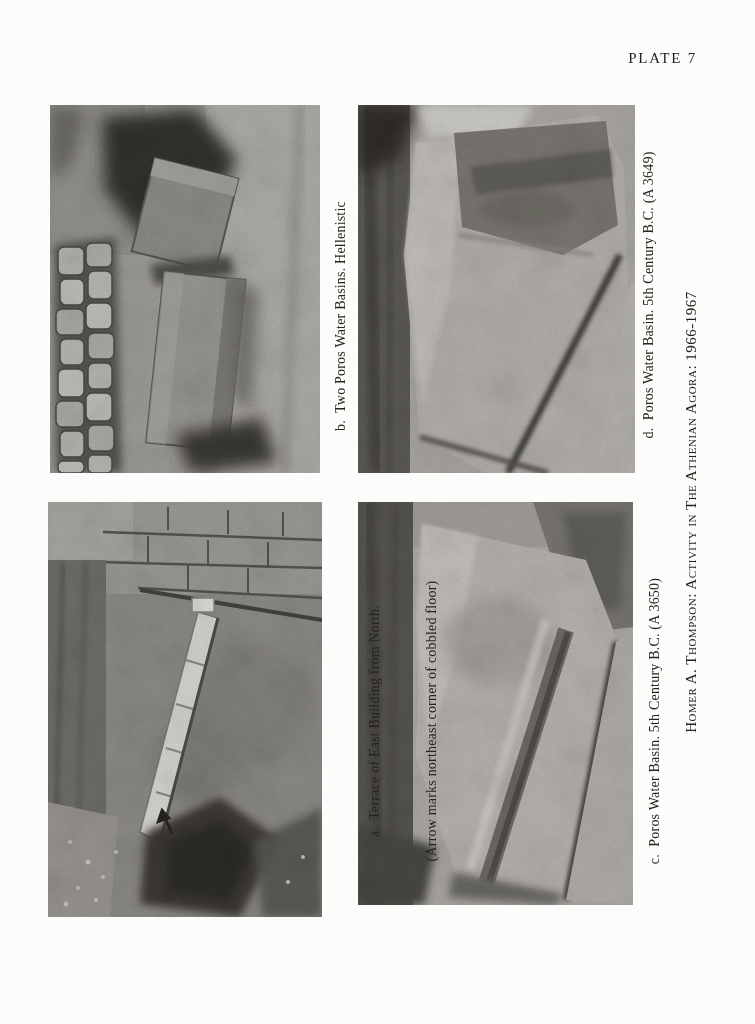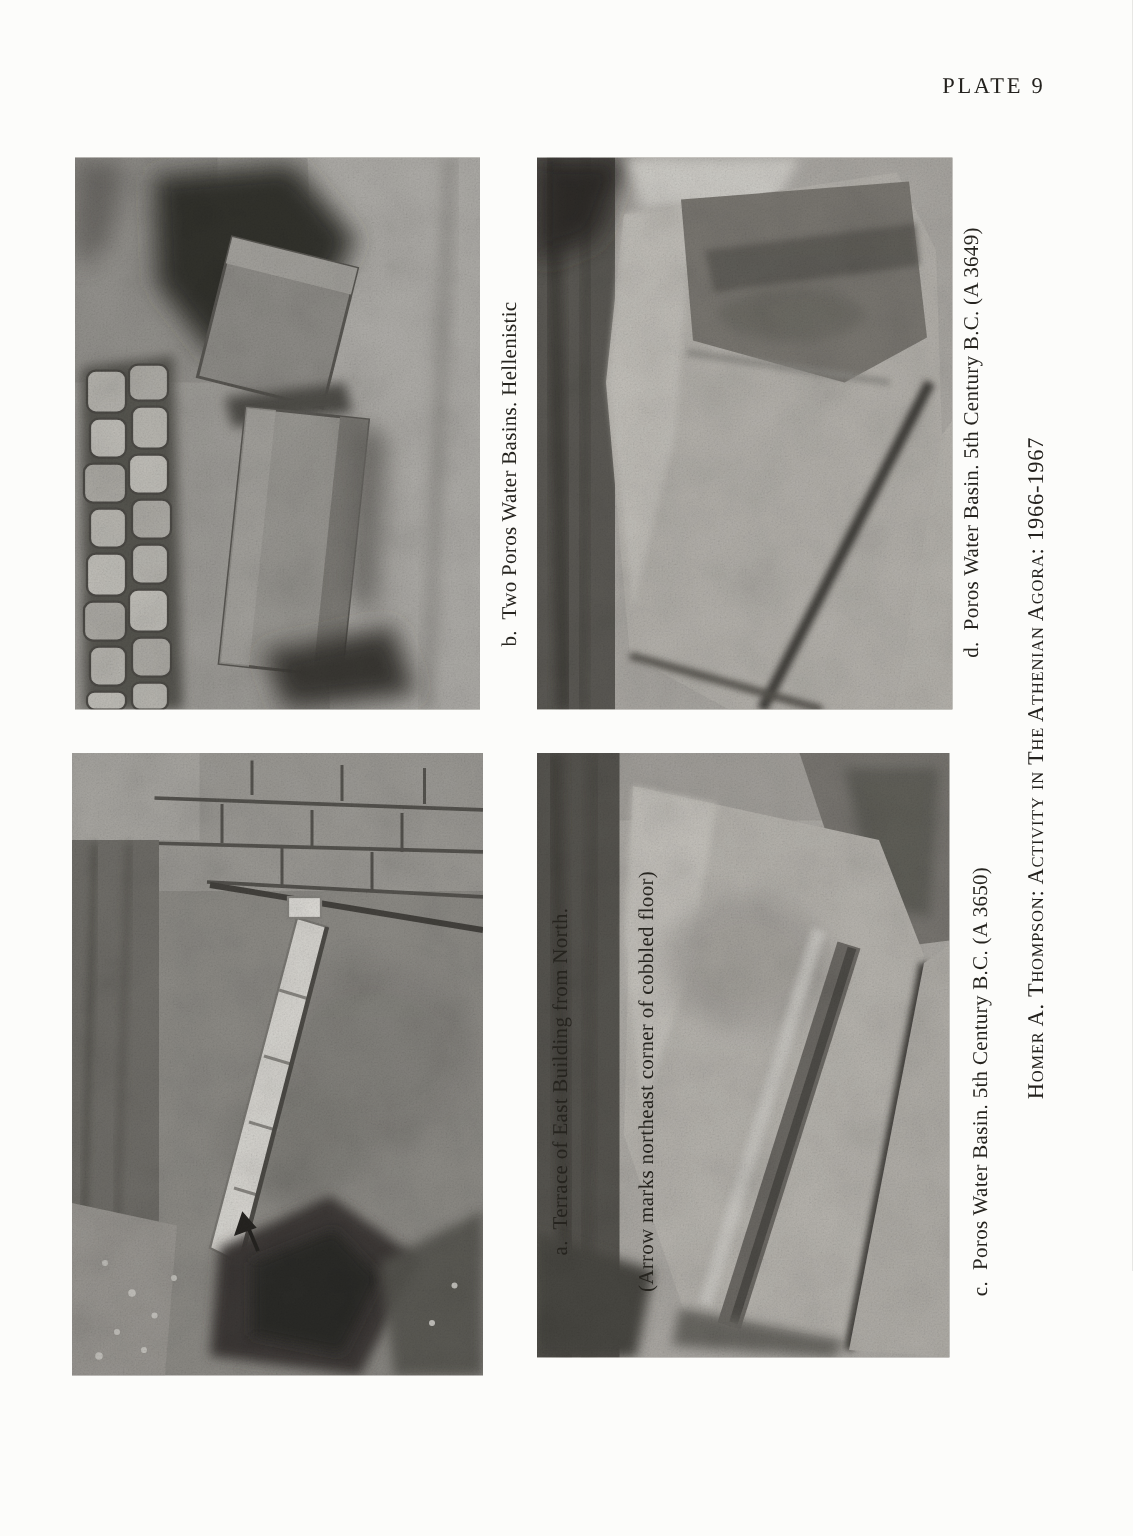--- a/index.html
+++ b/index.html
@@ -48,21 +48,21 @@
         </filter>
       <filter id="b4" x="-40%" y="-40%" width="180%" height="180%">
           <feGaussianBlur stdDeviation="4"></feGaussianBlur>
         </filter>
       <filter id="b8" x="-60%" y="-60%" width="220%" height="220%">
           <feGaussianBlur stdDeviation="8"></feGaussianBlur>
         </filter>
     </defs>
   </svg>
 
-  <div class="plate-label">PLATE  9</div>
+  <div class="plate-label">PLATE  7</div>
 
   <figure class="photo" style="left:50px; top:105px; width:270px; height:368px;">
     <svg viewBox="0 0 270 368" preserveAspectRatio="none">
       <rect width="270" height="368" fill="#a09d97"></rect>
       <polygon points="155,0 270,0 270,368 170,368" fill="#b0ada7"></polygon>
       <line x1="250" y1="0" x2="235" y2="368" stroke="#8e8b85" stroke-width="10" opacity="0.6" filter="url(#b4)"></line>
       <rect x="0" y="0" width="95" height="150" fill="#95928c"></rect>
       <polygon points="0,0 35,5 22,60 0,72" fill="#5f5c56" opacity="0.8" filter="url(#b8)"></polygon>
       <polygon points="52,12 145,4 188,55 150,118 92,132 55,85" fill="#33302c" filter="url(#b8)"></polygon>
       <polygon points="4,140 66,132 72,368 6,368" fill="#57544e" filter="url(#b4)"></polygon>

